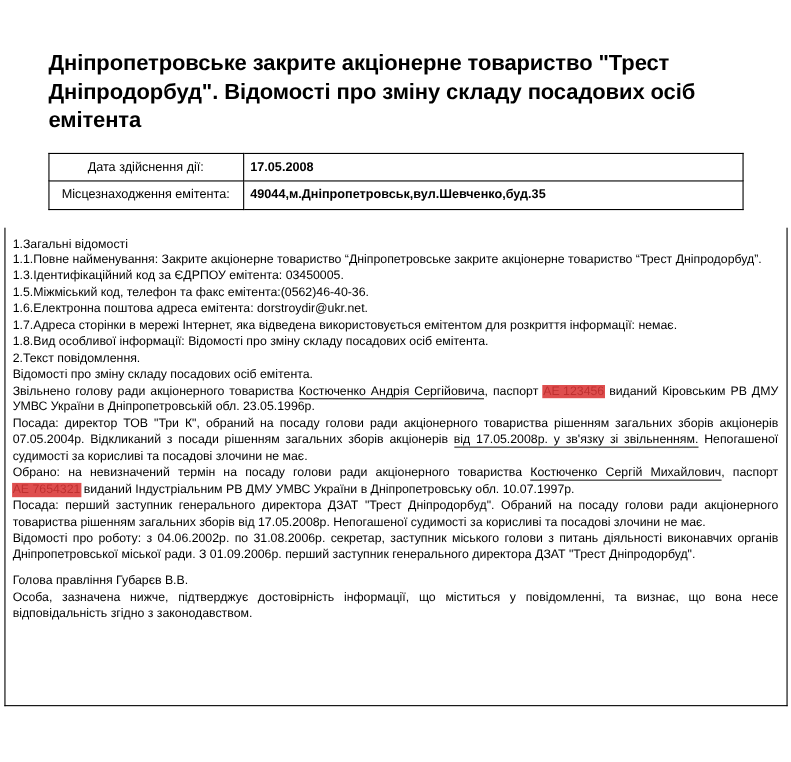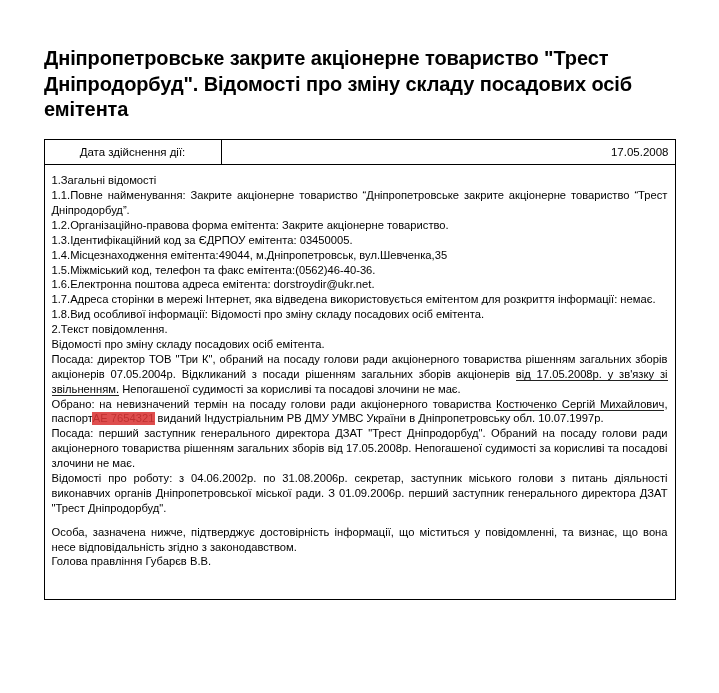--- a/index.html
+++ b/index.html
@@ -39,25 +39,26 @@
     font-size: 11.5px;
     padding: 5px 6px;
     vertical-align: middle;
     line-height: 1.25;
   }
   td.lbl {
     width: 164px;
     text-align: center;
   }
   td.val {
-    text-align: right;
+    text-align: left;
+    font-weight: bold;
   }
   .body-box {
-    margin: 0 auto;
-    width: 632px;
+    margin: 16px auto;
+    width: 712px;
     border-left: 1px solid #000;
     border-right: 1px solid #000;
     border-bottom: 1px solid #000;
     border-top: 0;
     box-sizing: border-box;
     padding: 8px 7px 10px 7px;
     font-size: 11.2px;
     line-height: 1.33;
     height: 435px;
     overflow: hidden;
@@ -94,45 +95,50 @@
 <div class="page">
 
   <h1 class="doc-title">Дніпропетровське закрите акціонерне товариство "Трест Дніпродорбуд". Відомості про зміну складу посадових осіб емітента</h1>
 
   <table class="info">
     <tbody>
       <tr>
         <td class="lbl">Дата здійснення дії:</td>
         <td class="val">17.05.2008</td>
       </tr>
+      <tr>
+        <td class="lbl">Місцезнаходження емітента:</td>
+        <td class="val">49044,м.Дніпропетровськ,вул.Шевченко,буд.35</td>
+      </tr>
     </tbody>
   </table>
 
   <div class="body-box">
     <p>1.Загальні відомості</p>
     <p>1.1.Повне найменування: Закрите акціонерне товариство “Дніпропетровське закрите акціонерне товариство “Трест Дніпродорбуд”.</p>
-    <p>1.2.Організаційно-правова форма емітента: Закрите акціонерне товариство.</p>
     <p>1.3.Ідентифікаційний код за ЄДРПОУ емітента: 03450005.</p>
-    <p>1.4.Місцезнаходження емітента:49044, м.Дніпропетровськ, вул.Шевченка,35</p>
     <p>1.5.Міжміський код, телефон та факс емітента:(0562)46-40-36.</p>
     <p>1.6.Електронна поштова адреса емітента: dorstroydir@ukr.net.</p>
     <p>1.7.Адреса сторінки в мережі Інтернет, яка відведена використовується емітентом для розкриття інформації: немає.</p>
     <p>1.8.Вид особливої інформації: Відомості про зміну складу посадових осіб емітента.</p>
     <p>2.Текст повідомлення.</p>
     <p>Відомості про зміну складу посадових осіб емітента.</p>
 
+    <p>
+      <span>Звільнено голову ради акціонерного товариства </span><span class="ul">Костюченко Андрія Сергійовича</span><span>, паспорт </span><span class="redact">АЕ 123456</span><span> виданий Кіровським РВ ДМУ УМВС України в Дніпропетровській обл. 23.05.1996р.</span>
+    </p>
     <p>
       <span>Посада: директор ТОВ "Три К", обраний на посаду голови ради акціонерного товариства рішенням загальних зборів акціонерів 07.05.2004р. Відкликаний з посади рішенням загальних зборів акціонерів </span><span class="ul">від 17.05.2008р. у зв'язку зі звільненням.</span><span> Непогашеної судимості за корисливі та посадові злочини не має.</span>
     </p>
 
     <p>
       <span>Обрано: на невизначений термін на посаду голови ради акціонерного товариства </span><span class="ul">Костюченко Сергій Михайлович</span><span>, паспорт</span><span class="redact">АЕ 7654321</span><span> виданий Індустріальним РВ ДМУ УМВС України в Дніпропетровську обл. 10.07.1997р.</span>
     </p>
     <p>Посада: перший заступник генерального директора ДЗАТ "Трест Дніпродорбуд". Обраний на посаду голови ради акціонерного товариства рішенням загальних зборів від 17.05.2008р. Непогашеної судимості за корисливі та посадові злочини не має.</p>
     <p>Відомості про роботу: з 04.06.2002р. по 31.08.2006р. секретар, заступник міського голови з питань діяльності виконавчих органів Дніпропетровської міської ради. З 01.09.2006р. перший заступник генерального директора ДЗАТ "Трест Дніпродорбуд".</p>
 
     <div class="gap"></div>
 
+    <p>Голова правління Губарєв В.В.</p>
     <p>Особа, зазначена нижче, підтверджує достовірність інформації, що міститься у повідомленні, та визнає, що вона несе відповідальність згідно з законодавством.</p>
-    <p>Голова правління Губарєв В.В.</p>
   </div>
 
 </div>
 
 </body></html>

